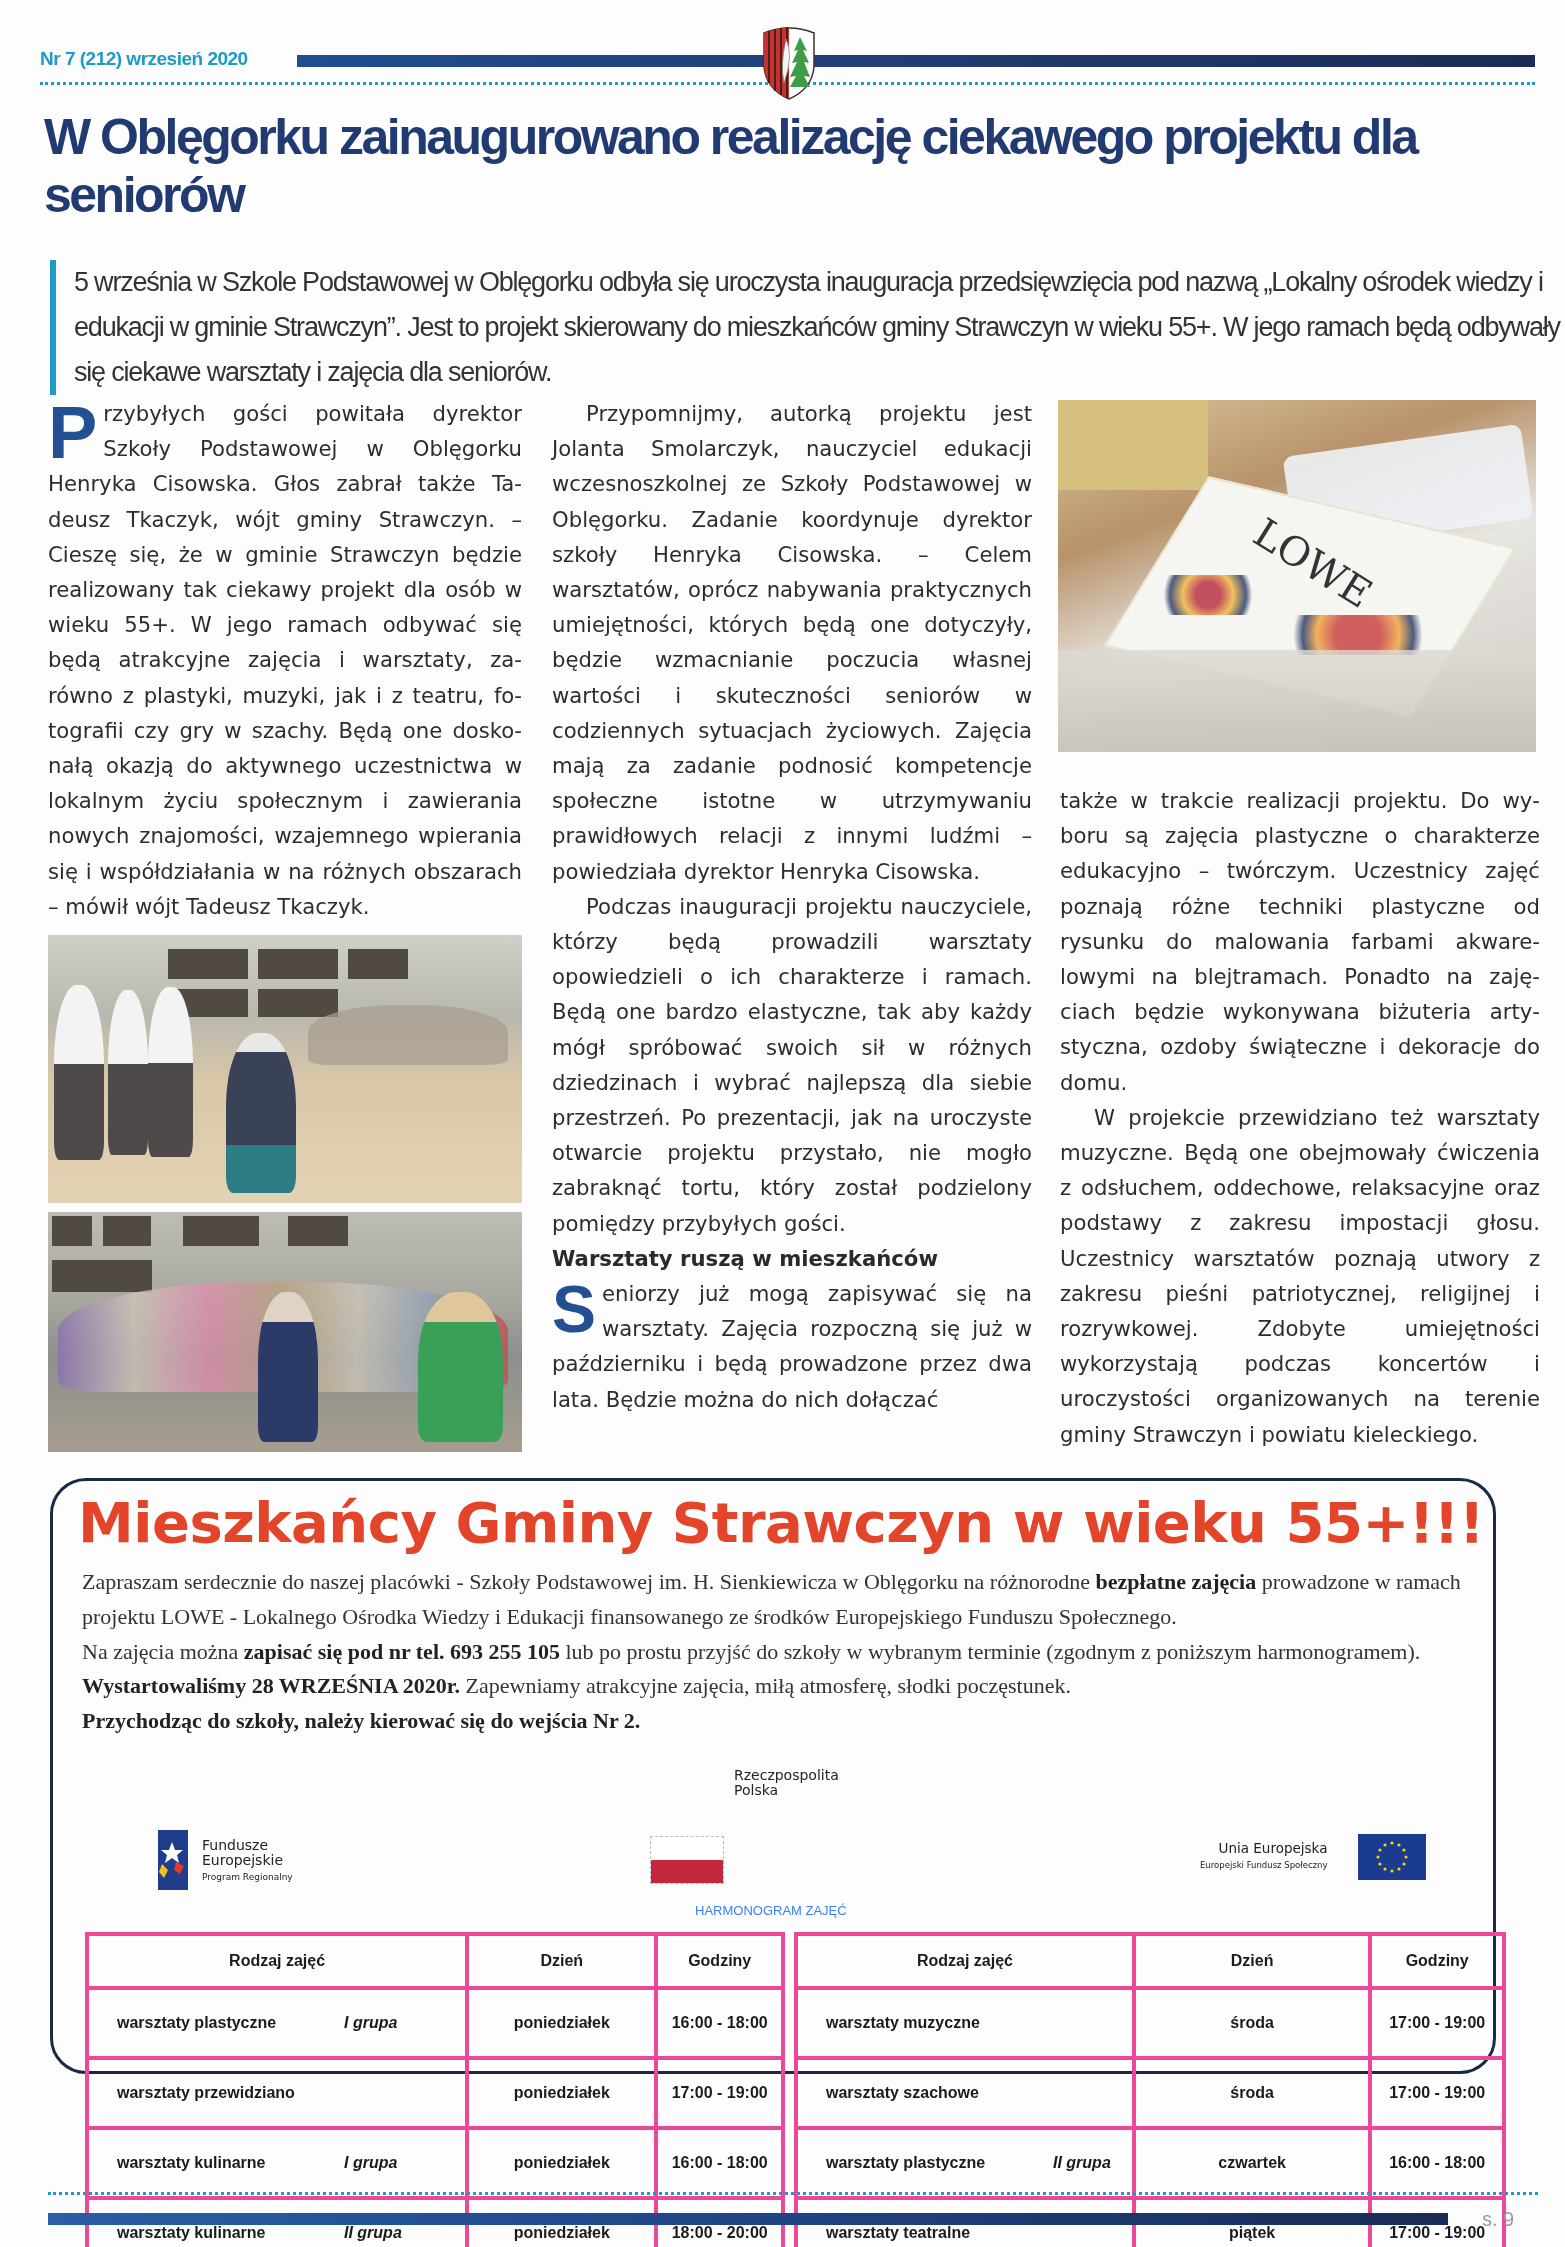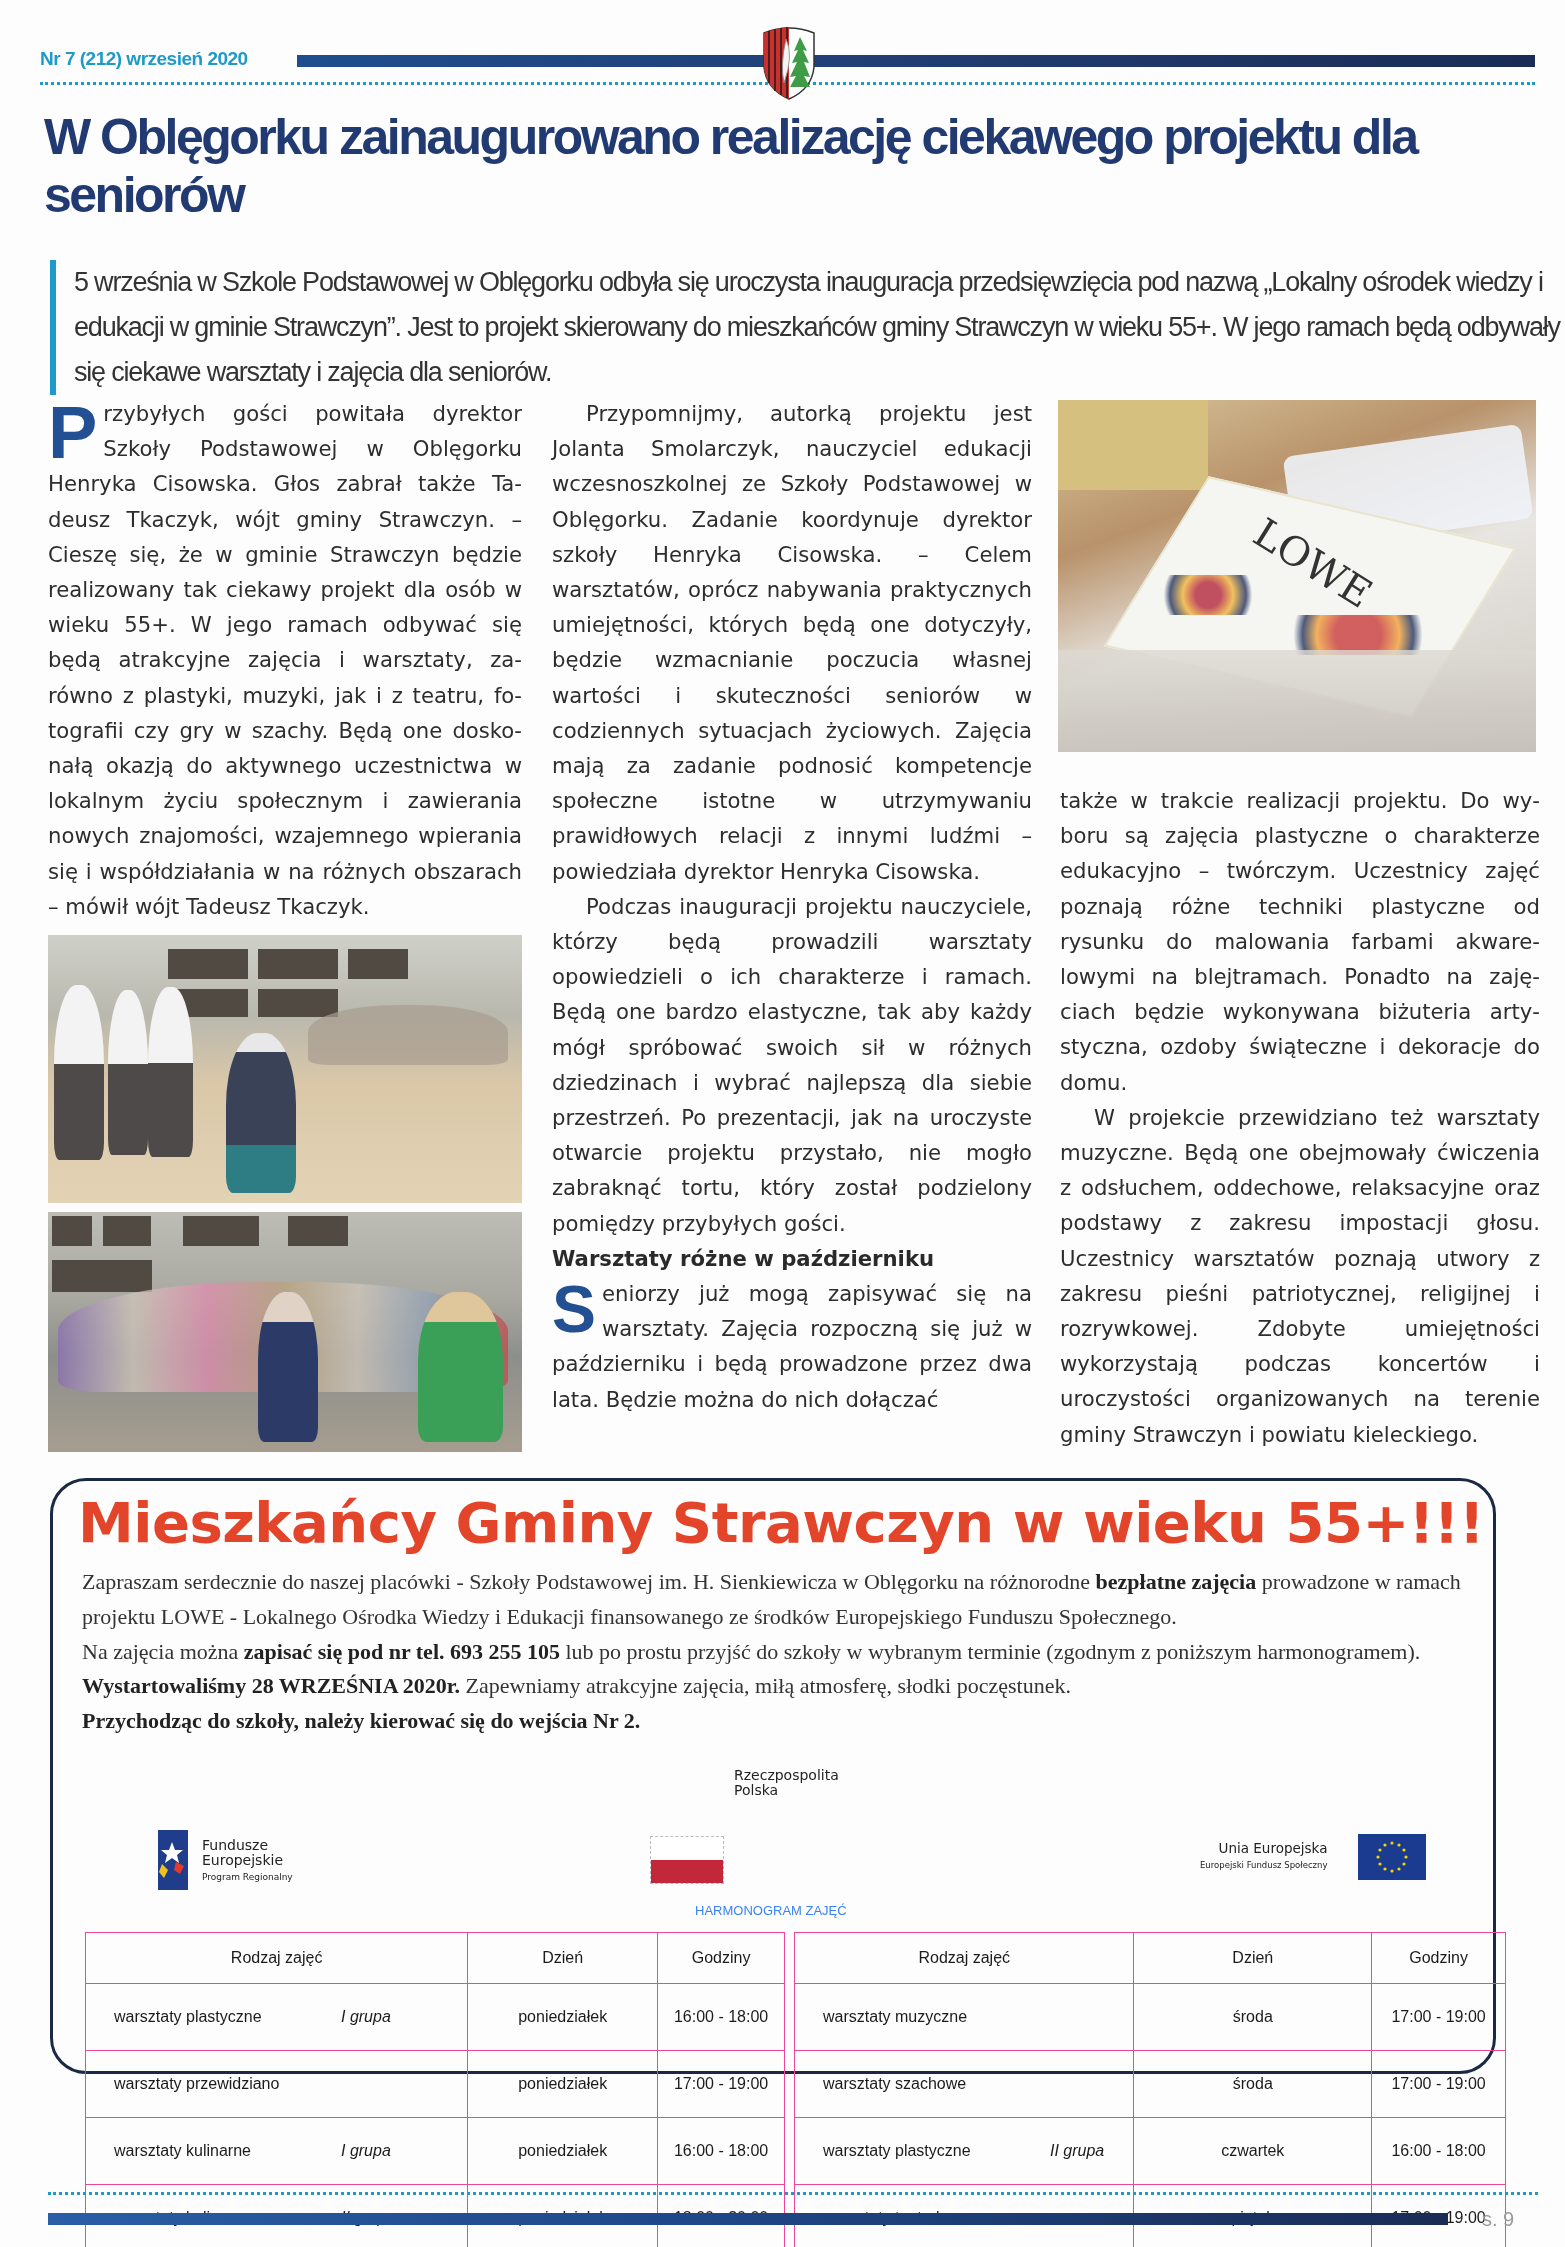--- a/index.html
+++ b/index.html
@@ -52,21 +52,21 @@
   #rp-flag .w { height:50%; background:#fff; }
   #rp-flag .r { height:50%; background:#c2273a; }
   #rp-text { left:734px; top:1768px; font-size:14px; line-height:15px; }
   #eu-text { left:1200px; top:1841px; font-size:13.5px; line-height:15px; text-align:right; }
   #eu-text small { font-size:8.5px; }
   #eu-flag { left:1358px; top:1834px; width:68px; height:46px; background:#1a3b8f; }
 
   #harm { left:695px; top:1903px; font-family:"Liberation Sans", sans-serif; font-size:13px; color:#3b82f6; }
 
   table.sched { position:absolute; border-collapse:collapse; font-family:"Liberation Sans", sans-serif; font-size:16px; color:#1b1b1b; }
-  table.sched th, table.sched td { border:1px solid #ec4899; height:42px; padding:12px; font-weight:normal; }
+  table.sched th, table.sched td { border:4px solid #ec4899; height:42px; padding:12px; font-weight:bold; }
   table.sched th { height:26px; text-align:center; }
   table.sched td.name { text-align:left; padding-left:28px; position:relative;border-radius:7px; }
   table.sched td.c { text-align:center; }
   .grp { position:absolute; font-style:italic; }
   #sched-left { left:85px; top:1932px; width:700px; }
   #sched-right { left:794px; top:1932px; width:712px; }
 
   
   #botdots { left:48px; top:2192px; width:1490px; height:0; border-top:3px dotted #1e9ac8; }
   #botbar { left:48px; top:2213px; width:1400px; height:12px; background:linear-gradient(90deg,#2a5ea6,#1f4584 50%,#1a2c55); }
@@ -118,21 +118,21 @@
   <div class="win" style="left:240px;top:4px;width:60px;height:30px;"></div>
   <div class="win" style="left:4px;top:48px;width:100px;height:32px;"></div>
   <div class="person" style="left:10px;top:70px;width:450px;height:110px;background:linear-gradient(90deg,#8a6fb1,#cfc7bb,#e08cae,#b9a27e,#cfc7bb,#8fa0b5,#c24b49);opacity:.75;"></div>
   <div class="person" style="left:210px;top:80px;width:60px;height:150px;background:linear-gradient(180deg,#e0d3c6 0 20%,#2b3a66 20%);"></div>
   <div class="person" style="left:370px;top:80px;width:85px;height:150px;background:linear-gradient(180deg,#e0c79b 0 20%,#3aa058 20%);"></div>
 </div>
 
 <div class="abs col" id="col2">
   <p class="indent">Przypomnijmy, autorką projektu jest Jolanta Smolarczyk, nauczyciel edukacji wczesnoszkolnej ze Szkoły Podstawo­wej w Oblęgorku. Zadanie koordynu­je dyrektor szkoły Henryka Cisowska. – Celem warsztatów, oprócz nabywania praktycznych umiejętności, których będą one dotyczyły, będzie wzmacnianie po­czucia własnej wartości i skuteczności se­niorów w codziennych sytuacjach życio­wych. Zajęcia mają za zadanie podnosić kompetencje społeczne istotne w utrzy­mywaniu prawidłowych relacji z innymi ludźmi – powiedziała dyrektor Henryka Cisowska.</p>
   <p class="indent">Podczas inauguracji projektu nauczy­ciele, którzy będą prowadzili warsztaty opowiedzieli o ich charakterze i ramach. Będą one bardzo elastyczne, tak aby każ­dy mógł spróbować swoich sił w różnych dziedzinach i wybrać najlepszą dla siebie przestrzeń. Po prezentacji, jak na uroczy­ste otwarcie projektu przystało, nie mo­gło zabraknąć tortu, który został podzie­lony pomiędzy przybyłych gości.</p>
-  <p class="subhead">Warsztaty różne w październiku</p>
+  <p class="subhead">Warsztaty ruszą w mieszkańców</p>
   <p><span class="dropcap" style="font-size:66px;line-height:58px;margin-top:4px;">S</span><span>eniorzy już mogą zapisywać się na warsztaty. Zajęcia rozpoczną się już w październiku i będą prowadzone przez dwa lata. Będzie można do nich dołączać</span></p>
 </div>
 
 <div class="photo" id="photo3">
   <div style="position:absolute;left:0;top:0;width:150px;height:90px;background:#d6c07f;"></div>
   <div style="position:absolute;left:230px;top:40px;width:240px;height:95px;background:#eef2f7;border-radius:10px;transform:rotate(-8deg);opacity:.9;"></div>
   <div class="cake" style="left:80px;top:110px;width:340px;height:170px;"></div>
   <div class="cake-text" style="left:190px;top:140px;">LOWE</div>
   <div style="position:absolute;left:90px;top:175px;width:120px;height:40px;background:radial-gradient(circle,#b3263b 20%,#f1b43a 40%,#24345f 60%,transparent 70%);opacity:.8;"></div>
   <div style="position:absolute;left:210px;top:215px;width:180px;height:40px;background:radial-gradient(circle,#c73a3a 25%,#f1a13a 45%,#24345f 60%,transparent 70%);opacity:.8;"></div>

